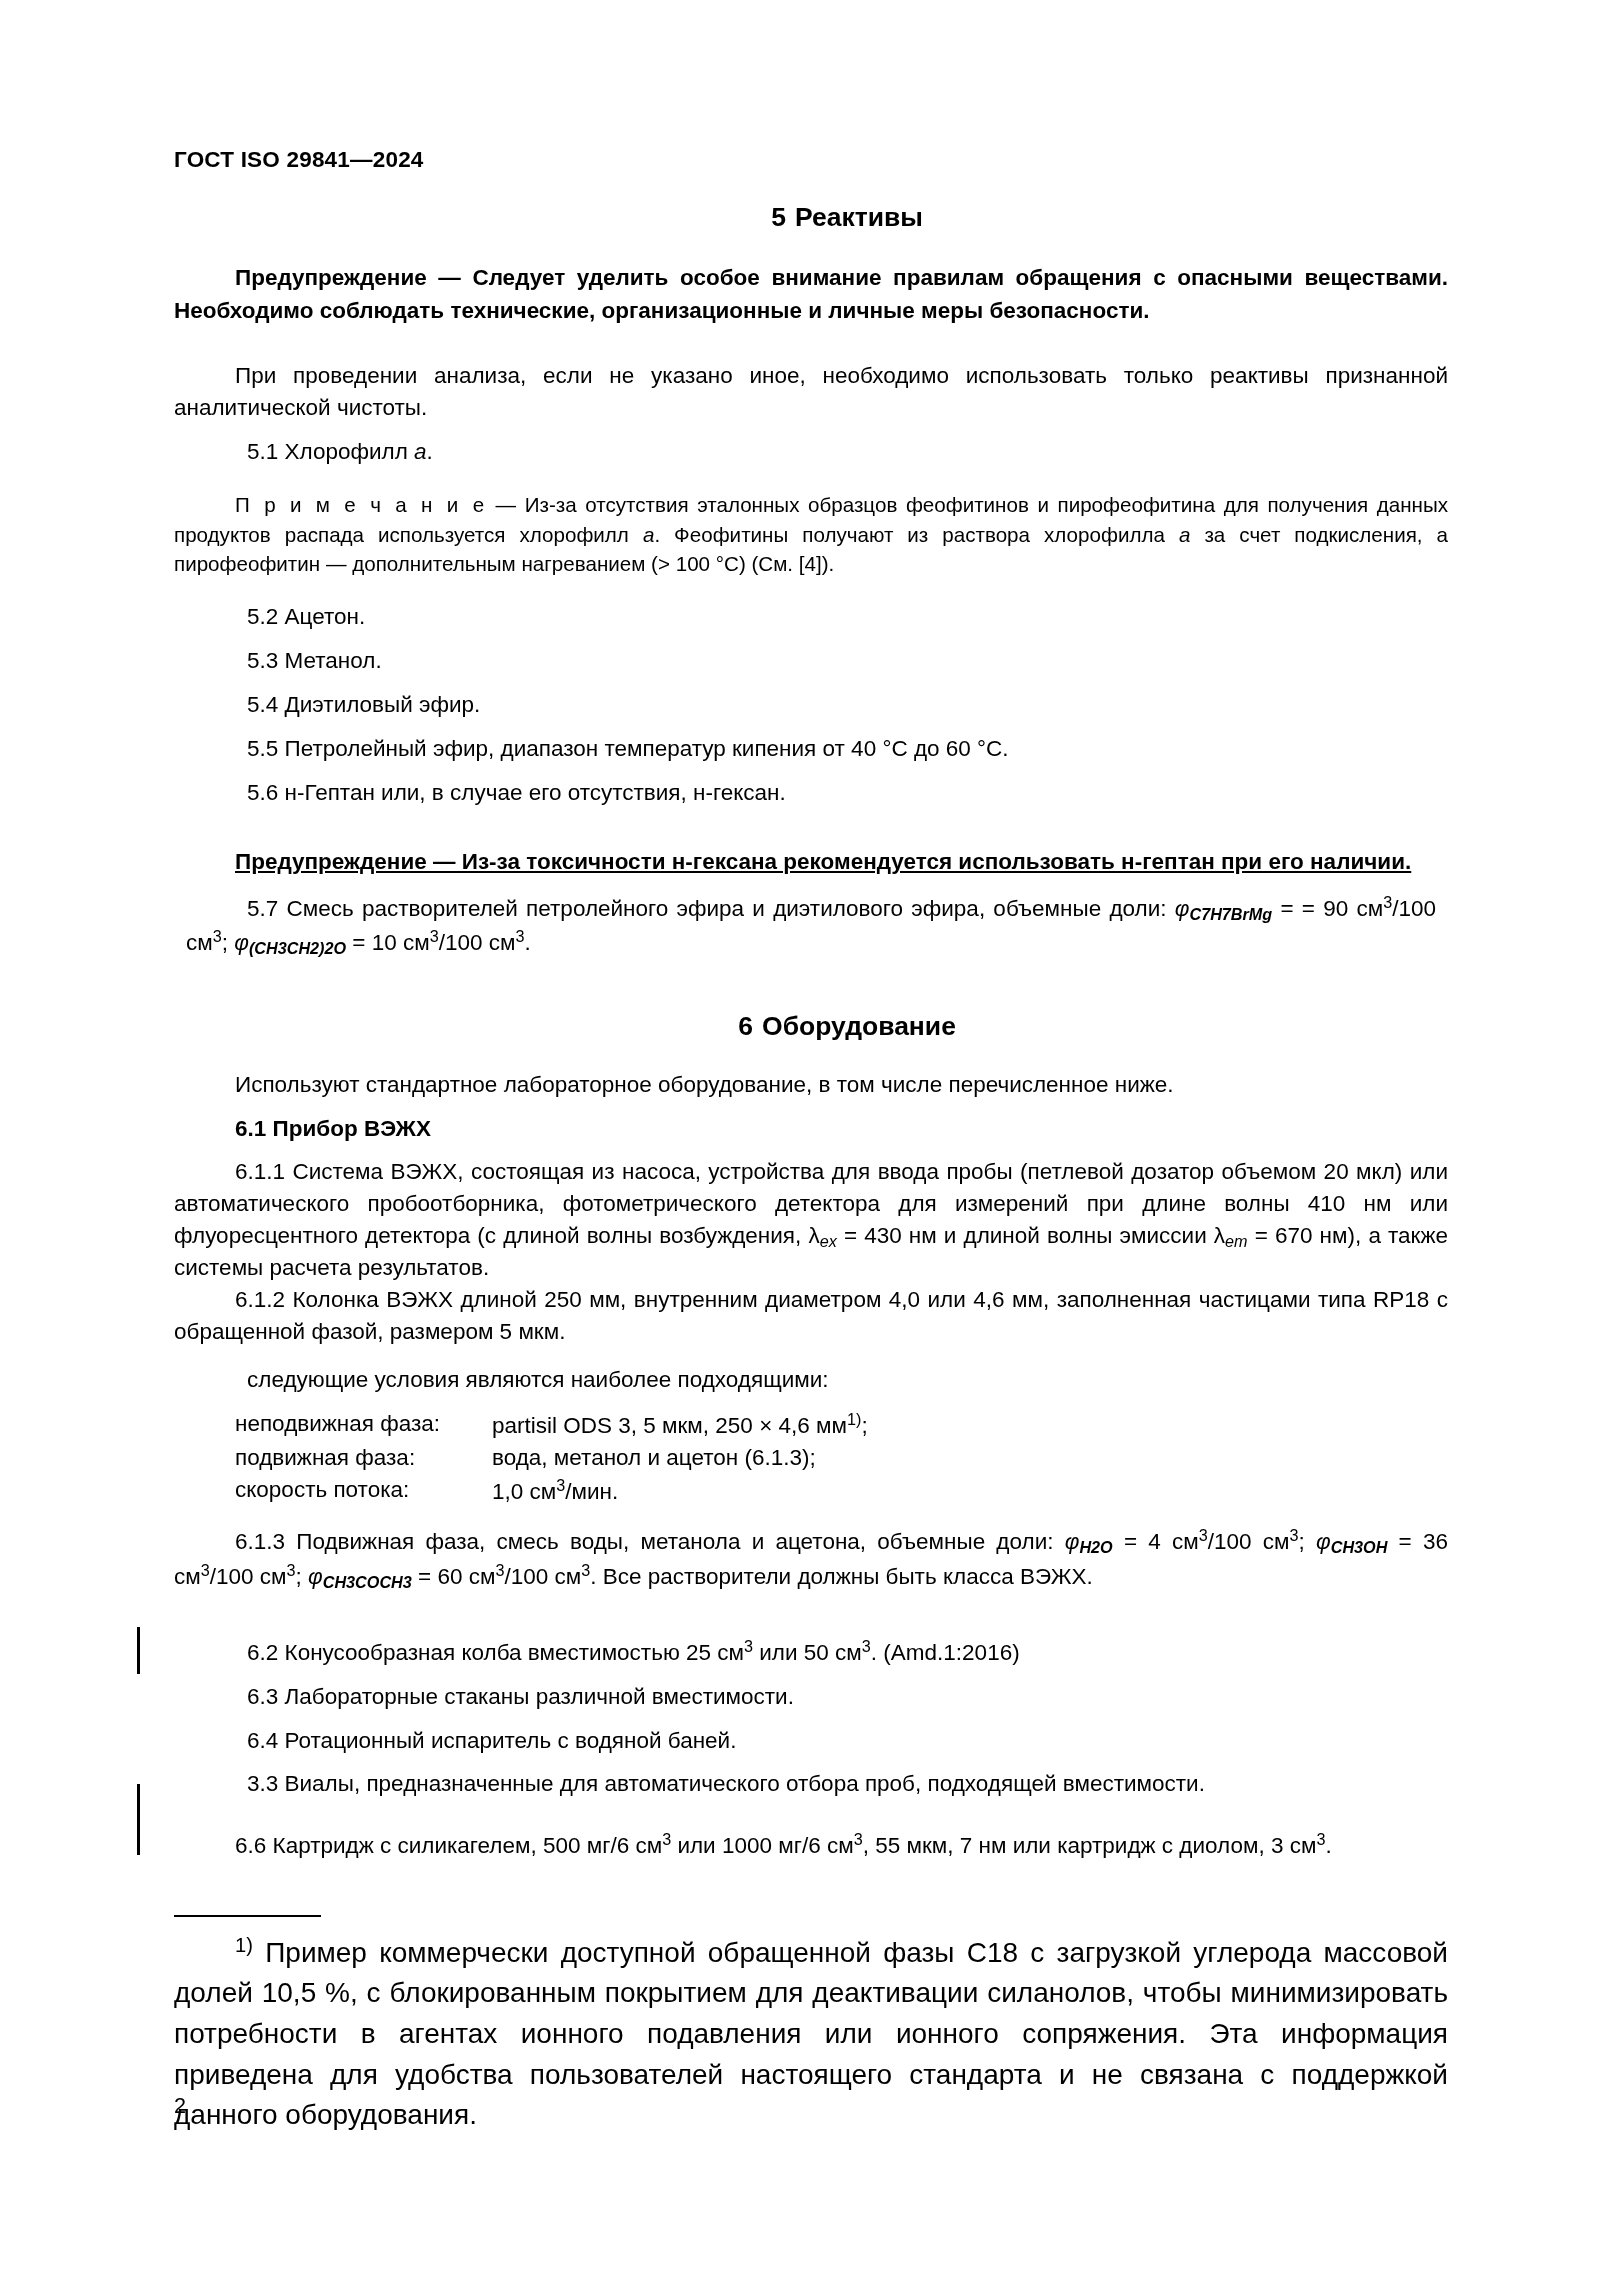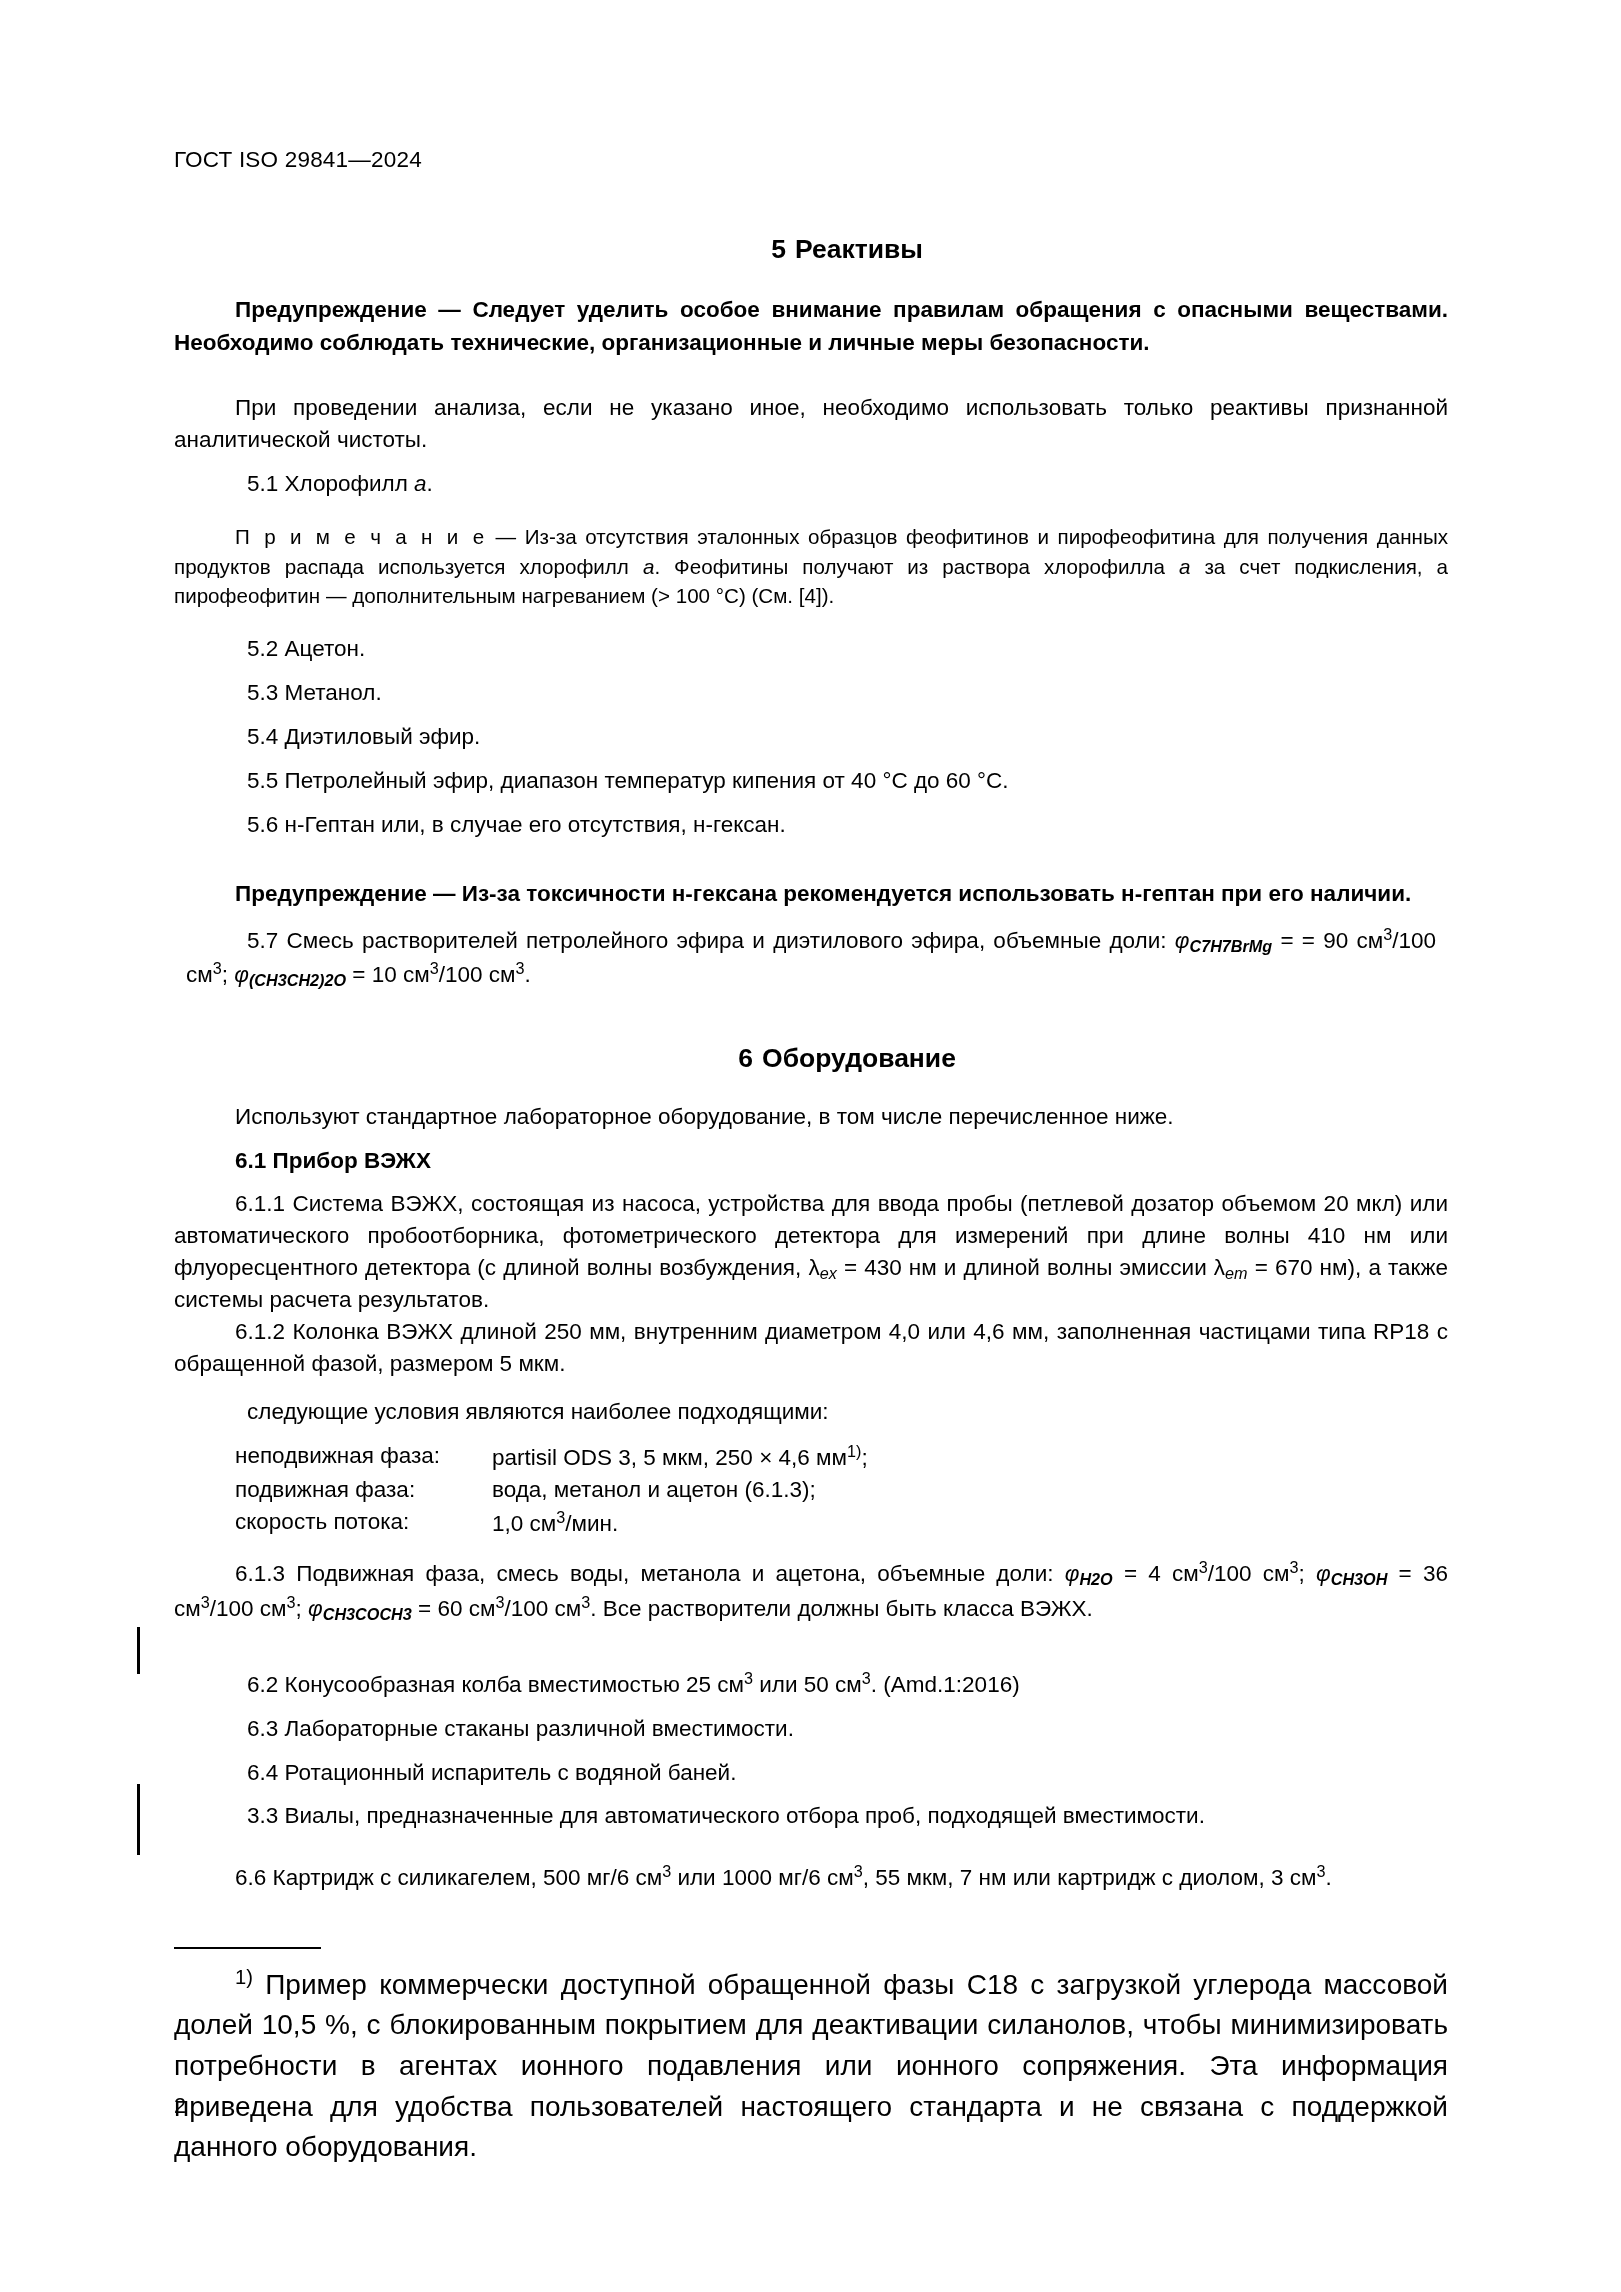--- a/index.html
+++ b/index.html
@@ -21,23 +21,23 @@
     overflow: hidden;
   }
   .content {
     position: absolute;
     left: 174px;
     top: 147px;
     width: 1274px;
   }
   .header-line {
     font-size: 22.5px;
-    font-weight: normal;
+    font-weight: bold;
     letter-spacing: 0.2px;
-    margin-bottom: 61px;
+    margin-bottom: 29px;
   }
   h2.section {
     font-size: 26.5px;
     font-weight: bold;
     margin: 0 0 29px 0;
     padding-left: 63px;
     text-align: center;
   }
   h2.section .num {
     display: inline-block;
@@ -149,21 +149,21 @@
     <p class="note"><span class="sp">П р и м е ч а н и е</span><span>  — Из-за отсутствия эталонных образцов феофитинов и пирофеофитина для получения данных продуктов распада используется хлорофилл </span><i>a</i><span>. Феофитины получают из раствора хлорофилла </span><i>a</i><span> за счет подкисления, а пирофеофитин — дополнительным нагреванием (&gt; 100 °С) (См. [4]).</span></p>
 
     <p class="item">5.2  Ацетон.</p>
     <p class="item">5.3  Метанол.</p>
     <p class="item">5.4  Диэтиловый эфир.</p>
     <p class="item">5.5  Петролейный эфир, диапазон температур кипения от 40 °С до 60 °С.</p>
     <p class="item">5.6  н-Гептан или, в случае его отсутствия, н-гексан.</p>
 
     <div class="gap-md"></div>
 
-    <p class="warning" style="margin-bottom:2px;">Предупреждение — Из-за токсичности н-гексана рекомендуется использовать н-гептан при его наличии.</p>
+    <p class="warning" style="margin-bottom:2px;text-decoration:underline;">Предупреждение — Из-за токсичности н-гексана рекомендуется использовать н-гептан при его наличии.</p>
 
     <p class="item" style="text-align:justify;"><span>5.7  Смесь растворителей петролейного эфира и диэтилового эфира, объемные доли: </span><span class="phi">φ</span><b><sub>C7H7BrMg</sub></b><span> = = 90 см</span><sup>3</sup><span>/100 см</span><sup>3</sup><span>; </span><span class="phi">φ</span><b><sub>(CH3CH2)2O</sub></b><span> = 10 см</span><sup>3</sup><span>/100 см</span><sup>3</sup><span>.</span></p>
 
     <div class="gap-lg"></div>
 
     <h2 class="section" style="margin-bottom:27.4px;">
       <span class="num">6</span><span>Оборудование</span>
     </h2>
 
     <p class="body" style="margin-bottom:15px;">Используют стандартное лабораторное оборудование, в том числе перечисленное ниже.</p>

